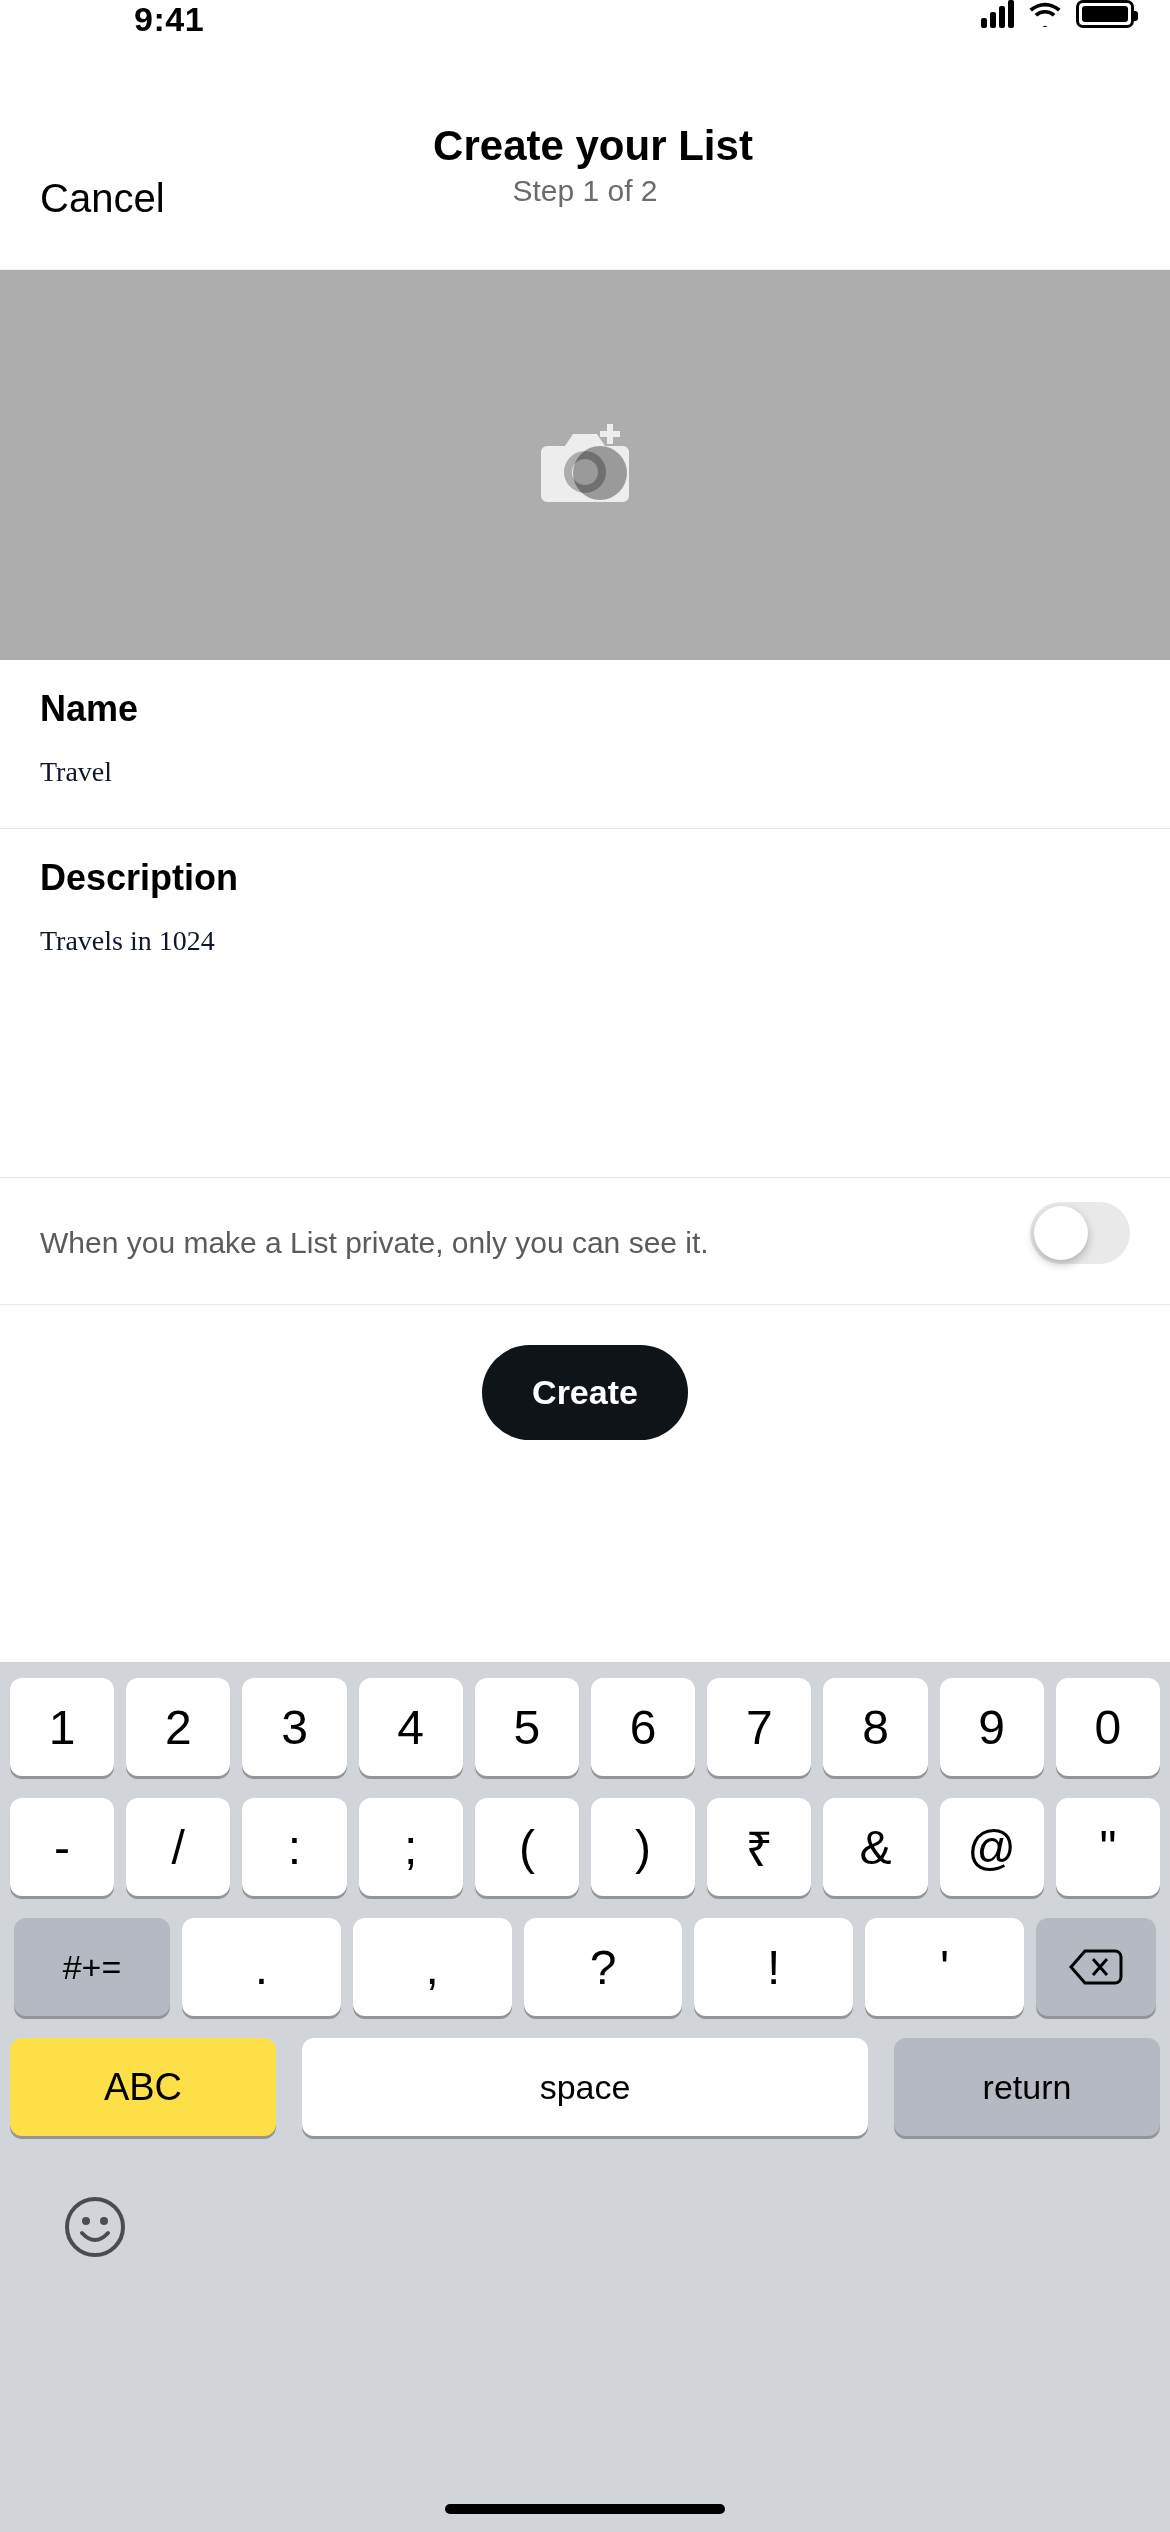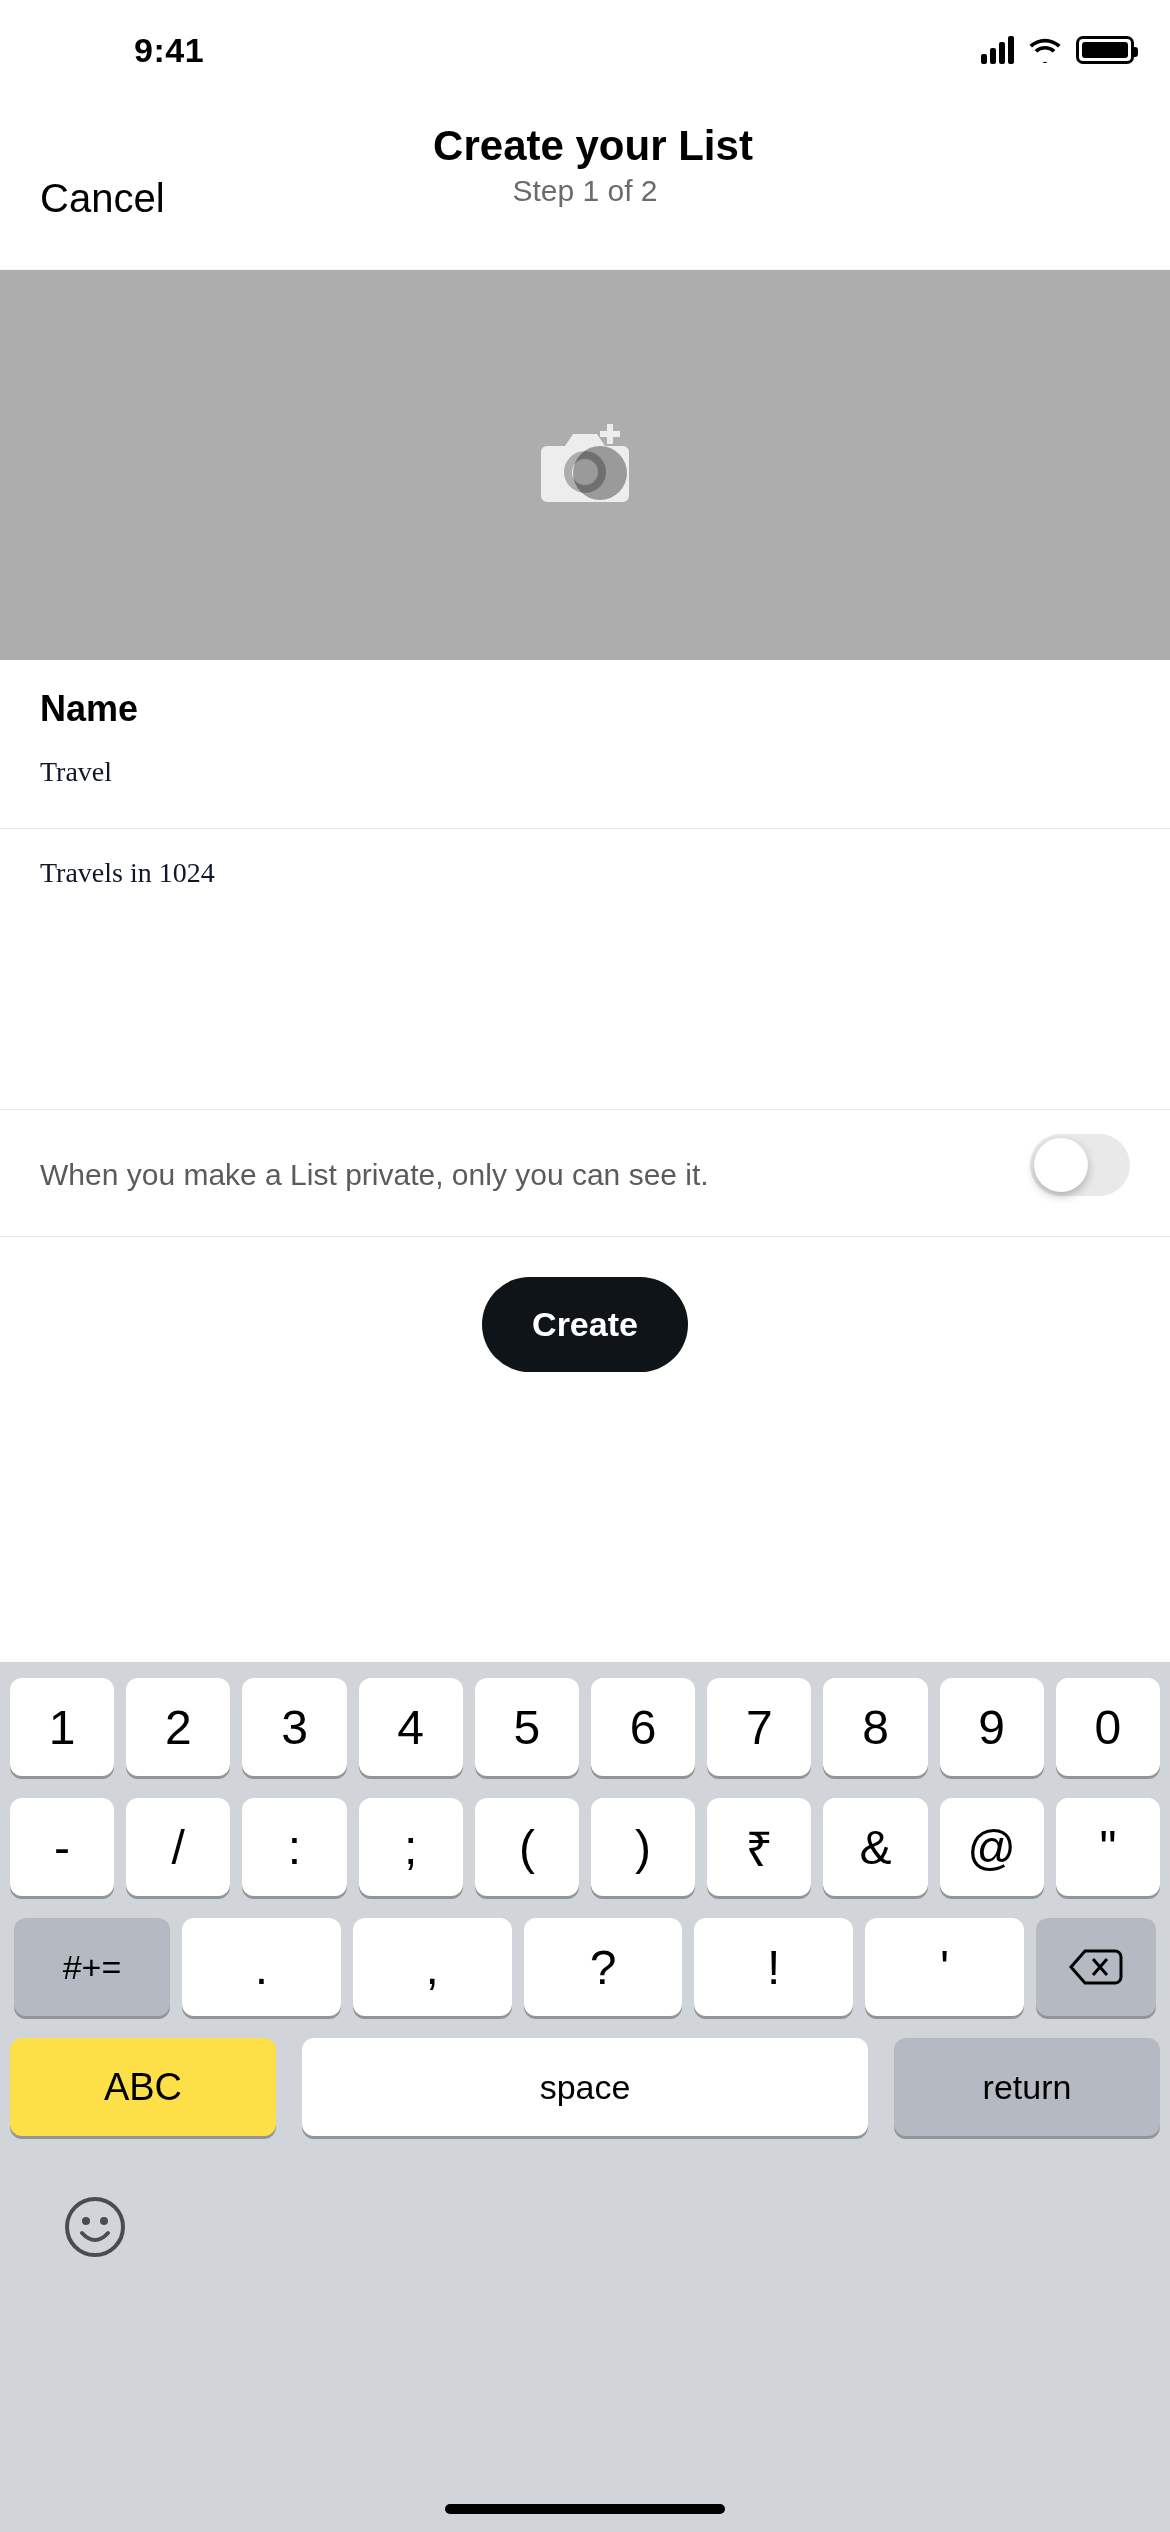--- a/index.html
+++ b/index.html
@@ -9,21 +9,21 @@
       font-family: -apple-system, "Helvetica Neue", Helvetica, Arial, sans-serif;
       background: #fff;
       position: relative;
       overflow: hidden;
     }
 
     
     .status-bar {
       height: 100px;
       display: flex;
-      align-items: center;
+      align-items: flex-start;
       justify-content: space-between;
       padding: 0 36px 0 0;
     }
     .status-time {
       font-size: 34px;
       font-weight: 600;
       margin-left: 134px;
       letter-spacing: 0.5px;
     }
     .status-right { display: flex; align-items: center; gap: 14px; }
@@ -180,20 +180,21 @@
     <div class="camera-dark-circle"></div>
   </div>
 </div>
 
 <div class="form-section">
   <div class="form-label">Name</div>
   <input class="text-input" value="Travel" style="">
 </div>
 
 <div class="form-section desc">
+  <div class="form-label">Description</div>
   <input class="text-input" value="Travels in 1024" style="">
 </div>
 
 <div class="private-row">
   <div class="private-text">
     <div class="private-desc">When you make a List private, only you can see it.</div>
   </div>
   <div class="switch">
     <div class="switch-knob"></div>
   </div>

